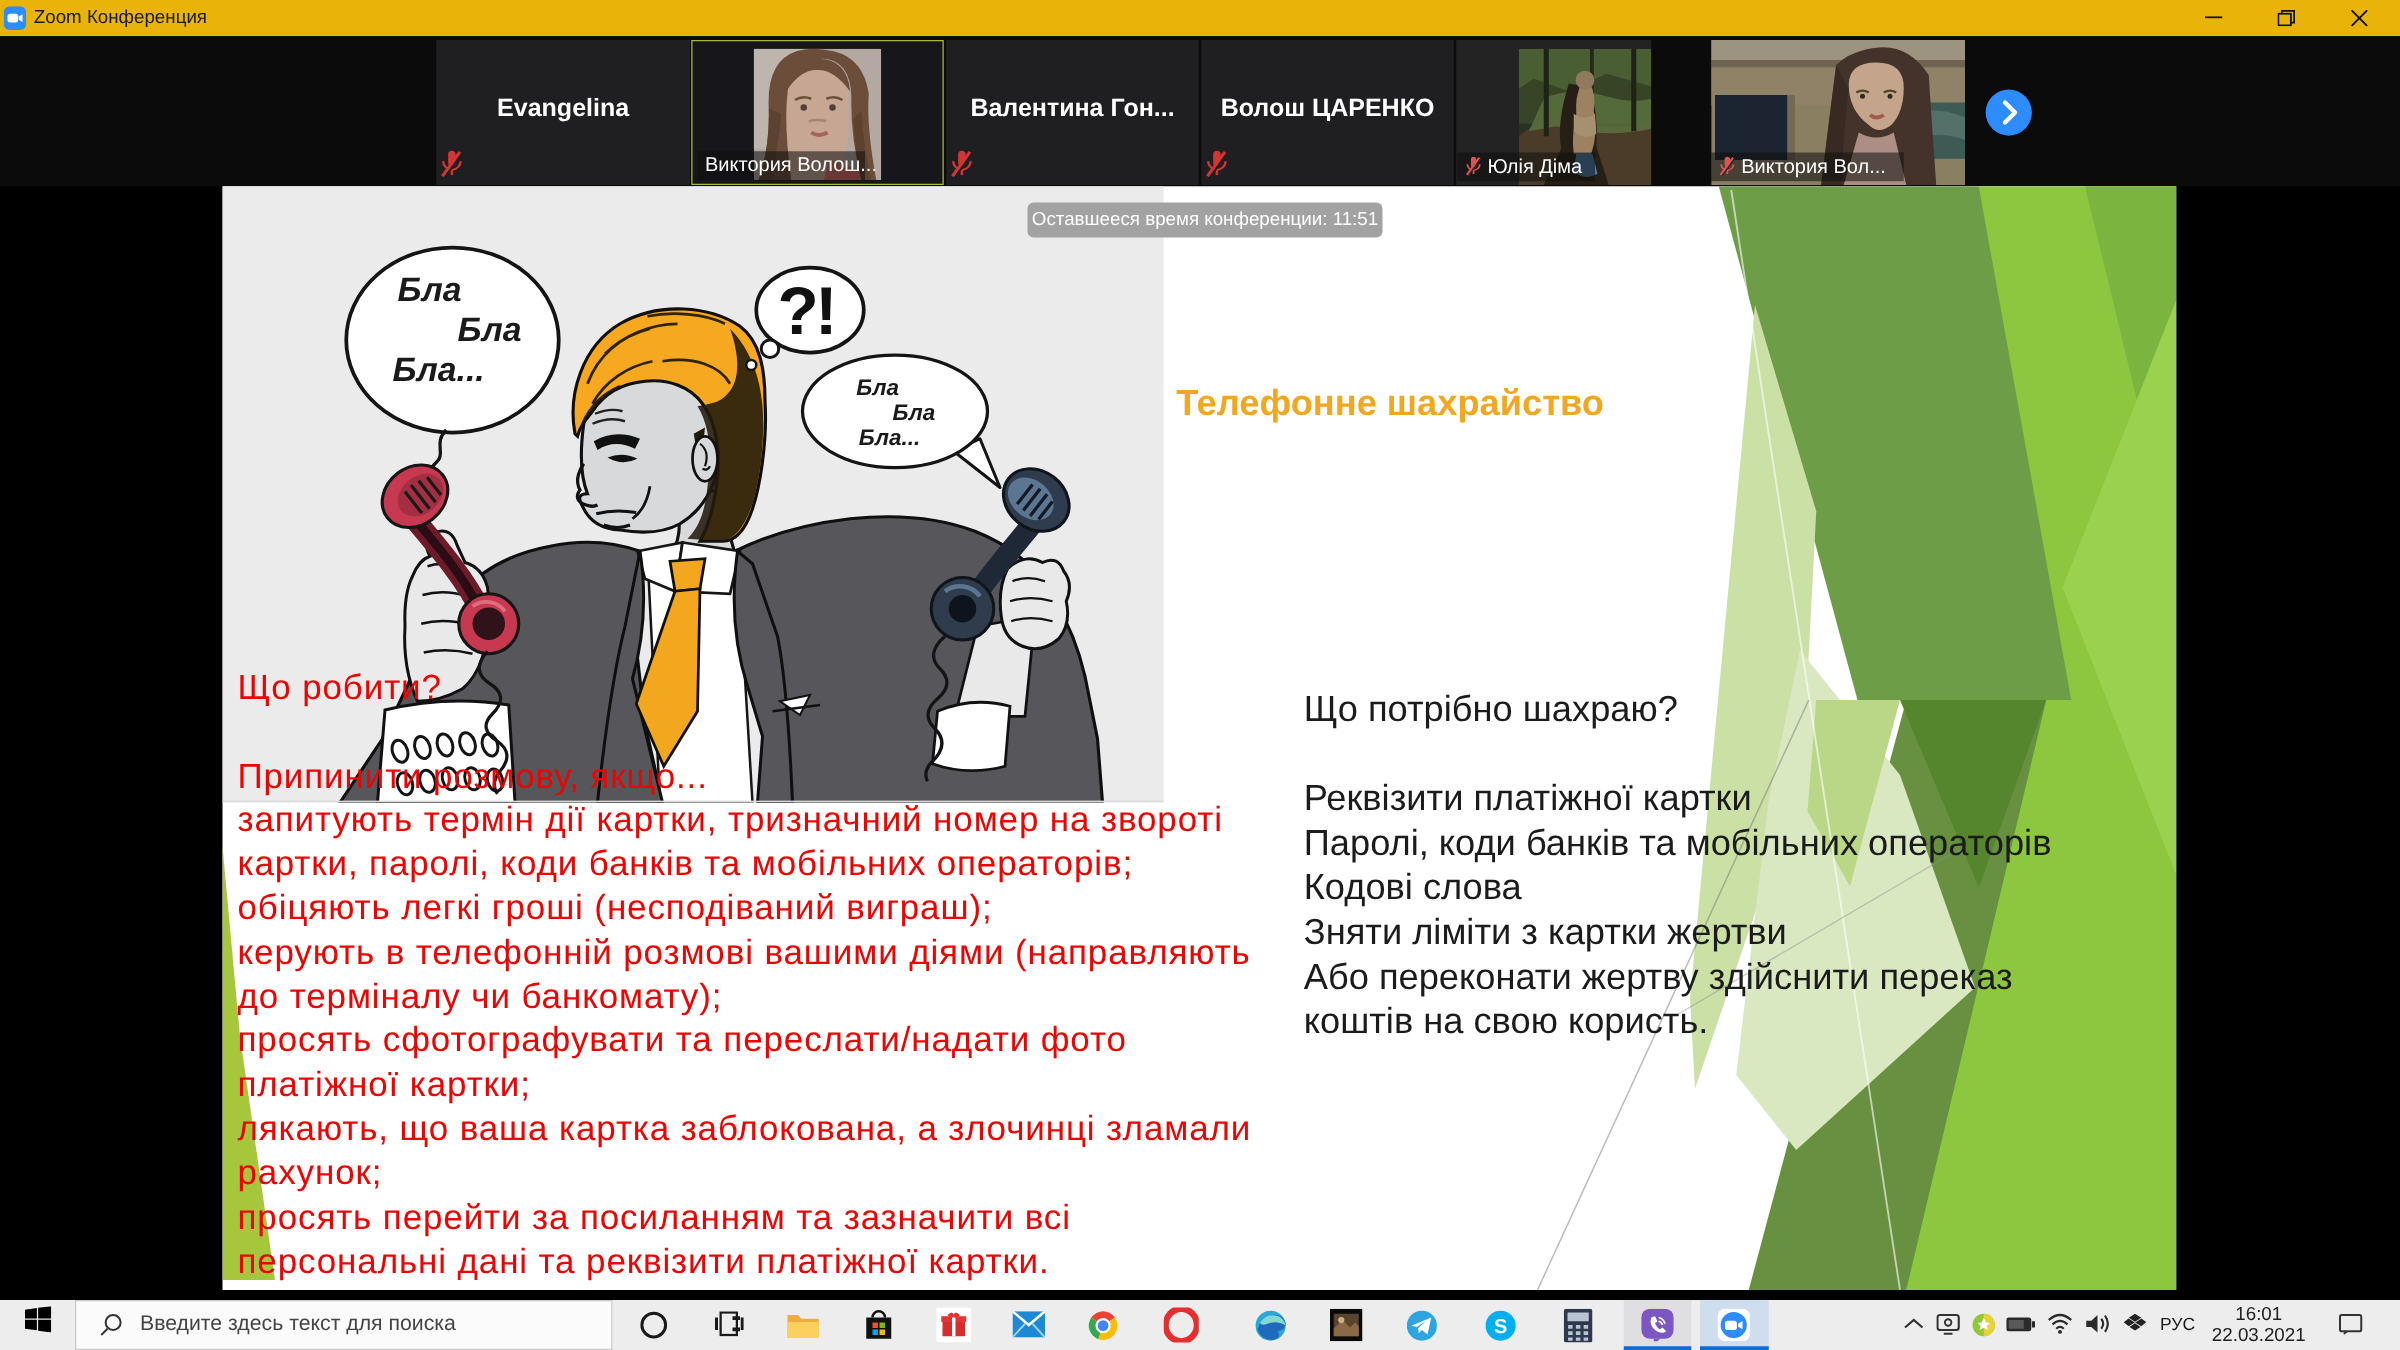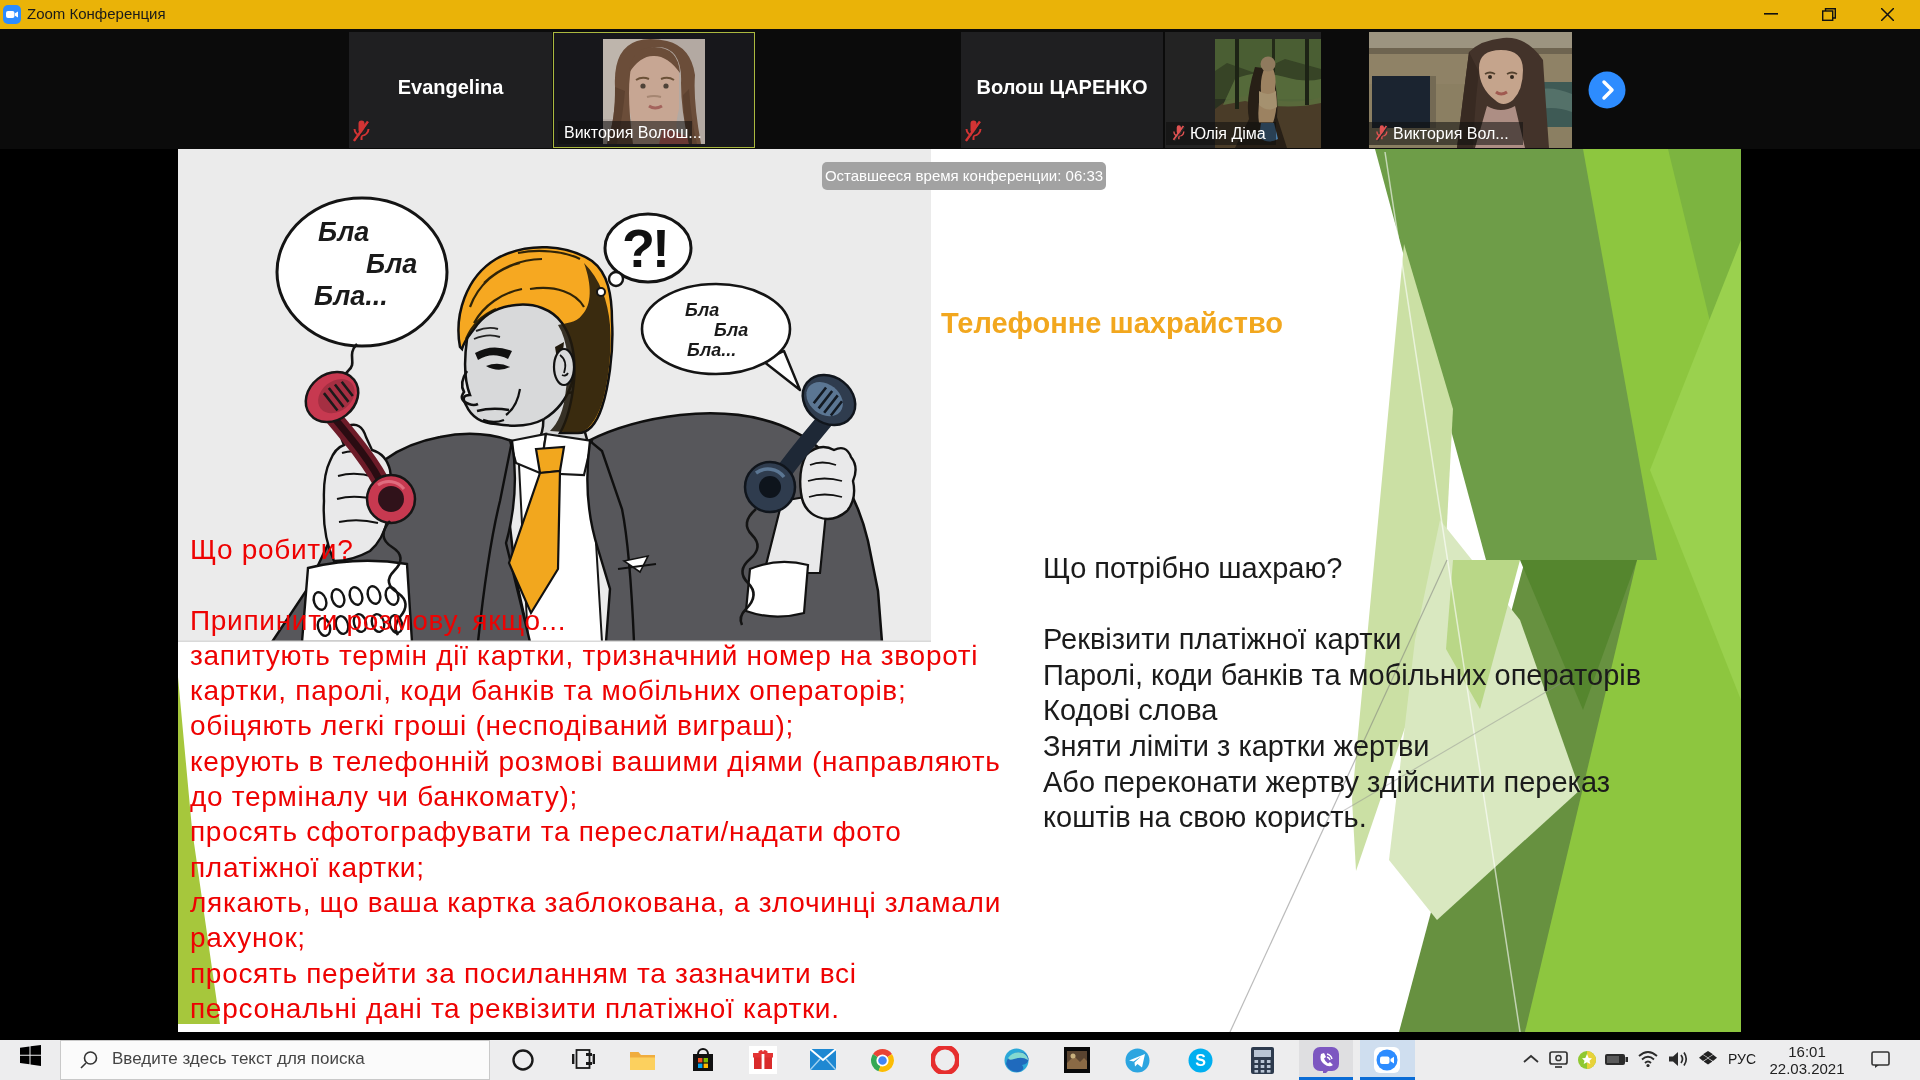--- a/index.html
+++ b/index.html
@@ -68,20 +68,31 @@
       <path d="M44,58 Q51,56 58,58" stroke="#a58672" stroke-width="2" fill="none"></path>
       <path d="M46,67 Q52,71 59,67" stroke="#a4635c" stroke-width="3" fill="none"></path>
       <path d="M60,90 Q80,92 92,105 L56,105 Z" fill="#d96a62"></path>
       <path d="M34,2 Q10,10 12,48 Q13,78 4,105 L30,105 Q24,60 27,36 Q28,16 44,10 Q62,4 72,16 Q79,26 78,44 Q78,72 86,105 L98,105 Q90,62 92,36 Q88,8 64,2 Q46,-2 34,2 Z" fill="#6b4d39"></path>
       <path d="M12,48 Q13,78 4,105 L14,105 Q20,76 22,52 Z" fill="#5d4230"></path>
       <path d="M86,50 Q88,80 94,105 L86,105 Q80,78 80,56 Z" fill="#5d4230"></path>
       <path d="M26,34 Q28,8 51,8 Q75,8 77,34 Q64,16 50,17 Q37,17 26,34 Z" fill="#6b4d39"></path>
     </svg>
     <div class="lbl" style="left:4px;width:122px;">Виктория Волош...</div>
   </div>
+  <div class="tile" id="t3" style="left:757px;width:202px;">
+      <div class="tname">Валентина  Гон...</div>
+    <svg class="abs" style="left:3px;top:88px" width="18" height="24" viewBox="0 0 18 24">
+        <g fill="#d33434">
+          <path d="M6.5,3.5 a3,3 0 0 1 6,0 V10 a3,3 0 0 1 -6,0 Z"></path>
+          <path d="M3.5,9 a6,6 0 0 0 12,0 h2 a8,8 0 0 1 -7,7.4 V20 h-2 v-3.6 A8,8 0 0 1 1.5,9 Z"></path>
+        </g>
+        <path d="M2,21 L16,1.5" stroke="#d33434" stroke-width="2.6"></path>
+        <path d="M3.5,22.5 L17.5,3" stroke="#1f1f21" stroke-width="1.6"></path>
+      </svg>
+  </div>
   <div class="tile" id="t4" style="left:961px;width:202px;">
       <div class="tname">Волош ЦАРЕНКО</div>
     <svg class="abs" style="left:3px;top:88px" width="18" height="24" viewBox="0 0 18 24">
         <g fill="#d33434">
           <path d="M6.5,3.5 a3,3 0 0 1 6,0 V10 a3,3 0 0 1 -6,0 Z"></path>
           <path d="M3.5,9 a6,6 0 0 0 12,0 h2 a8,8 0 0 1 -7,7.4 V20 h-2 v-3.6 A8,8 0 0 1 1.5,9 Z"></path>
         </g>
         <path d="M2,21 L16,1.5" stroke="#d33434" stroke-width="2.6"></path>
         <path d="M3.5,22.5 L17.5,3" stroke="#1f1f21" stroke-width="1.6"></path>
       </svg>
@@ -268,21 +279,21 @@
     <polygon points="1262,371 1342,471 1402,641 1259,771 1211,711 1237,491" fill="#d9e8c0"></polygon>
     <polygon points="1275,411 1342,411 1302,560 1268,500" fill="#b9d787"></polygon>
     <path d="M1207,3 L1342,883" stroke="rgba(255,255,255,0.6)" stroke-width="1.5" fill="none"></path>
     <path d="M1269,411 L1052,883" stroke="rgba(120,120,120,0.5)" stroke-width="1.2" fill="none"></path>
     <path d="M1390,530 L1165,662" stroke="rgba(140,140,140,0.45)" stroke-width="1.1" fill="none"></path>
   </svg>
 
   <svg class="abs" style="left:0;top:520px" width="60" height="363" viewBox="0 0 60 363">
       <polygon points="0,8 14,160 42,355 0,355" fill="#a6c73c"></polygon>
     </svg>
-  <div class="abs" id="tooltip">Оставшееся время конференции: 06:33</div>
+  <div class="abs" id="tooltip">Оставшееся время конференции: 11:51</div>
   <div class="abs" id="redblock">Що робити?<br><br>Припинити розмову, якщо...<br>запитують термін дії картки, тризначний номер на звороті<br>картки, паролі, коди банків та мобільних операторів;<br>обіцяють легкі гроші (несподіваний виграш);<br>керують в телефонній розмові вашими діями (направляють<br>до терміналу чи банкомату);<br>просять сфотографувати та переслати/надати фото<br>платіжної картки;<br>лякають, що ваша картка заблокована, а злочинці зламали<br>рахунок;<br>просять перейти за посиланням та зазначити всі<br>персональні дані та реквізити платіжної картки.</div>
   <div class="abs" id="orangeh">Телефонне шахрайство</div>
   <div class="abs" id="blackblock">Що потрібно шахраю?<br><br>Реквізити платіжної картки<br>Паролі, коди банків та мобільних операторів<br>Кодові слова<br>Зняти ліміти з картки жертви<br>Або переконати жертву здійснити переказ<br>коштів на свою користь.</div>
 </div>
 
 <div class="abs" id="taskbar">
   <svg class="abs" style="left:20px;top:5px" width="21" height="21" viewBox="0 0 21 21">
       <path d="M0 2.8 L9.5 1.4 V9.8 H0 Z M10.5 1.2 L21 0 V9.8 H10.5 Z M0 10.8 H9.5 V19.2 L0 17.9 Z M10.5 10.8 H21 V21 L10.5 19.5 Z" fill="#000"></path>
     </svg>
   <div class="abs" id="searchbox"></div>

